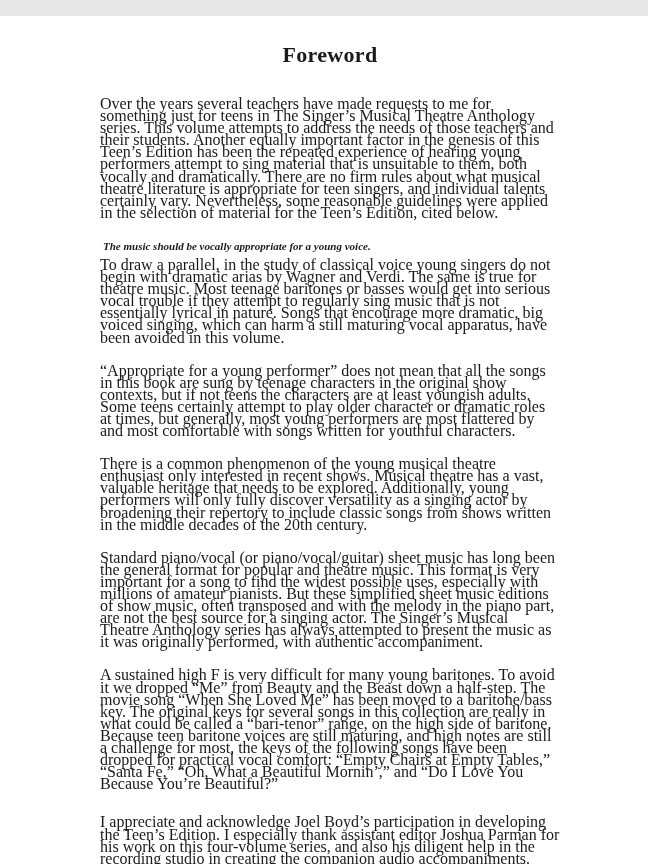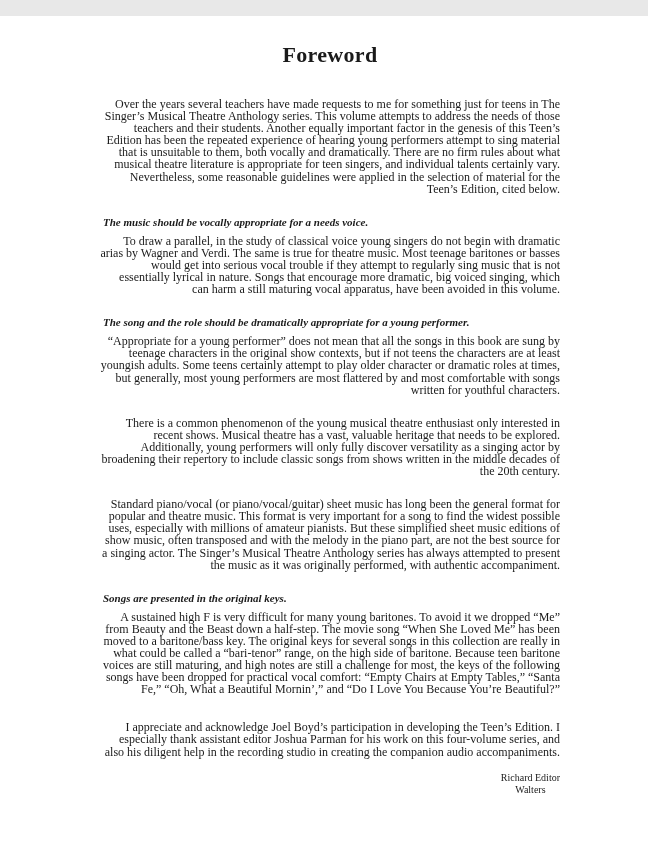--- a/index.html
+++ b/index.html
@@ -20,24 +20,24 @@
     position: relative;
   }
   .title {
     font-size: 22px;
     font-weight: bold;
     text-align: center;
     margin: 0 0 30px 0;
     letter-spacing: 0.3px;
   }
   .para {
-    font-size: 12px;
+    font-size: 16px;
     line-height: 12.1px;
     margin: 0;
-    text-align: right;
+    text-align: left;
   }
   .section {
     margin-top: 21px;
   }
   .heading {
     font-size: 11px;
     font-weight: bold;
     font-style: italic;
     margin: 0 0 7px 3px;
   }
@@ -62,39 +62,37 @@
 
 <div class="page">
 
   <h1 class="title">Foreword</h1>
 
   <div class="content">
 
     <p class="para">Over the years several teachers have made requests to me for something just for teens in The Singer’s Musical Theatre Anthology series. This volume attempts to address the needs of those teachers and their students. Another equally important factor in the genesis of this Teen’s Edition has been the repeated experience of hearing young performers attempt to sing material that is unsuitable to them, both vocally and dramatically. There are no firm rules about what musical theatre literature is appropriate for teen singers, and individual talents certainly vary. Nevertheless, some reasonable guidelines were applied in the selection of material for the Teen’s Edition, cited below.</p>
 
     <section class="section">
-      <h2 class="heading">The music should be vocally appropriate for a needs voice.</h2>
+      <h2 class="heading">The music should be vocally appropriate for a young voice.</h2>
       <p class="para">To draw a parallel, in the study of classical voice young singers do not begin with dramatic arias by Wagner and Verdi. The same is true for theatre music. Most teenage baritones or basses would get into serious vocal trouble if they attempt to regularly sing music that is not essentially lyrical in nature. Songs that encourage more dramatic, big voiced singing, which can harm a still maturing vocal apparatus, have been avoided in this volume.</p>
     </section>
 
     <section class="section">
-      <h2 class="heading">The song and the role should be dramatically appropriate for a young performer.</h2>
       <p class="para">“Appropriate for a young performer” does not mean that all the songs in this book are sung by teenage characters in the original show contexts, but if not teens the characters are at least youngish adults. Some teens certainly attempt to play older character or dramatic roles at times, but generally, most young performers are most flattered by and most comfortable with songs written for youthful characters.</p>
     </section>
 
     <section class="section">
       <p class="para">There is a common phenomenon of the young musical theatre enthusiast only interested in recent shows. Musical theatre has a vast, valuable heritage that needs to be explored. Additionally, young performers will only fully discover versatility as a singing actor by broadening their repertory to include classic songs from shows written in the middle decades of the 20th century.</p>
     </section>
 
     <section class="section">
       <p class="para">Standard piano/vocal (or piano/vocal/guitar) sheet music has long been the general format for popular and theatre music. This format is very important for a song to find the widest possible uses, especially with millions of amateur pianists. But these simplified sheet music editions of show music, often transposed and with the melody in the piano part, are not the best source for a singing actor. The Singer’s Musical Theatre Anthology series has always attempted to present the music as it was originally performed, with authentic accompaniment.</p>
     </section>
 
     <section class="section">
-      <h2 class="heading">Songs are presented in the original keys.</h2>
       <p class="para">A sustained high F is very difficult for many young baritones. To avoid it we dropped “Me” from Beauty and the Beast down a half-step. The movie song “When She Loved Me” has been moved to a baritone/bass key. The original keys for several songs in this collection are really in what could be called a “bari-tenor” range, on the high side of baritone. Because teen baritone voices are still maturing, and high notes are still a challenge for most, the keys of the following songs have been dropped for practical vocal comfort:  “Empty Chairs at Empty Tables,” “Santa Fe,” “Oh, What a Beautiful Mornin’,” and “Do I Love You Because You’re Beautiful?”</p>
     </section>
 
     <p class="para closing">I appreciate and acknowledge Joel Boyd’s participation in developing the Teen’s Edition. I especially thank assistant editor Joshua Parman for his work on this four-volume series, and also his diligent help in the recording studio in creating the companion audio accompaniments.</p>
 
     <div class="signature">
       <div>Richard Editor</div>
       <div>Walters</div>
     </div>
 

